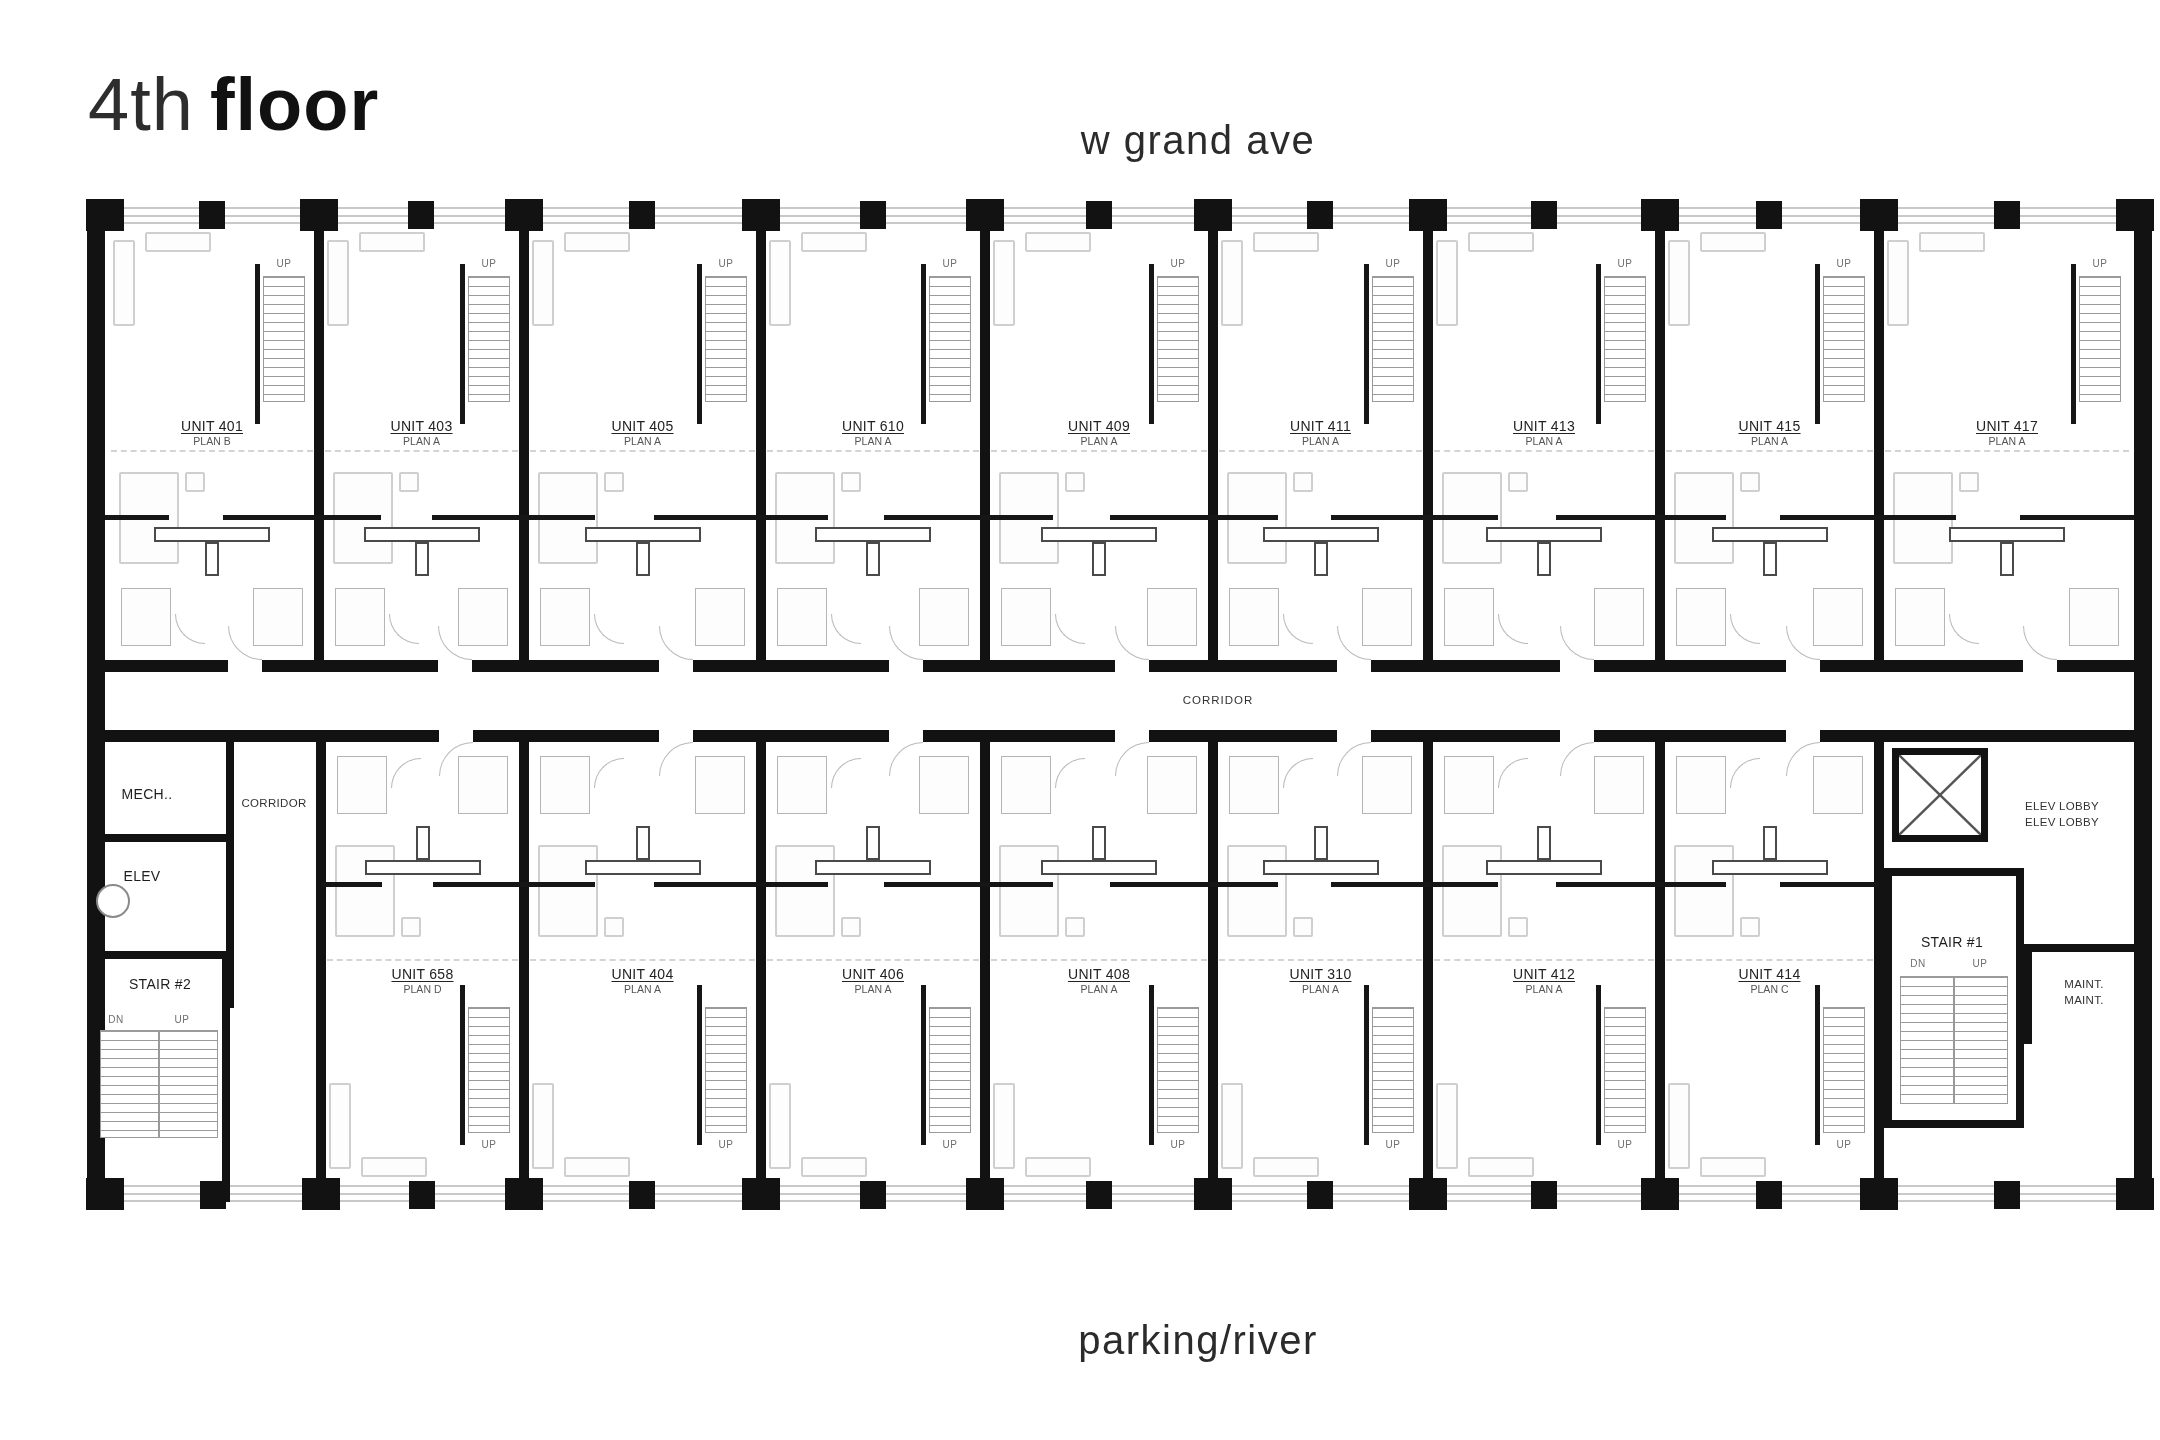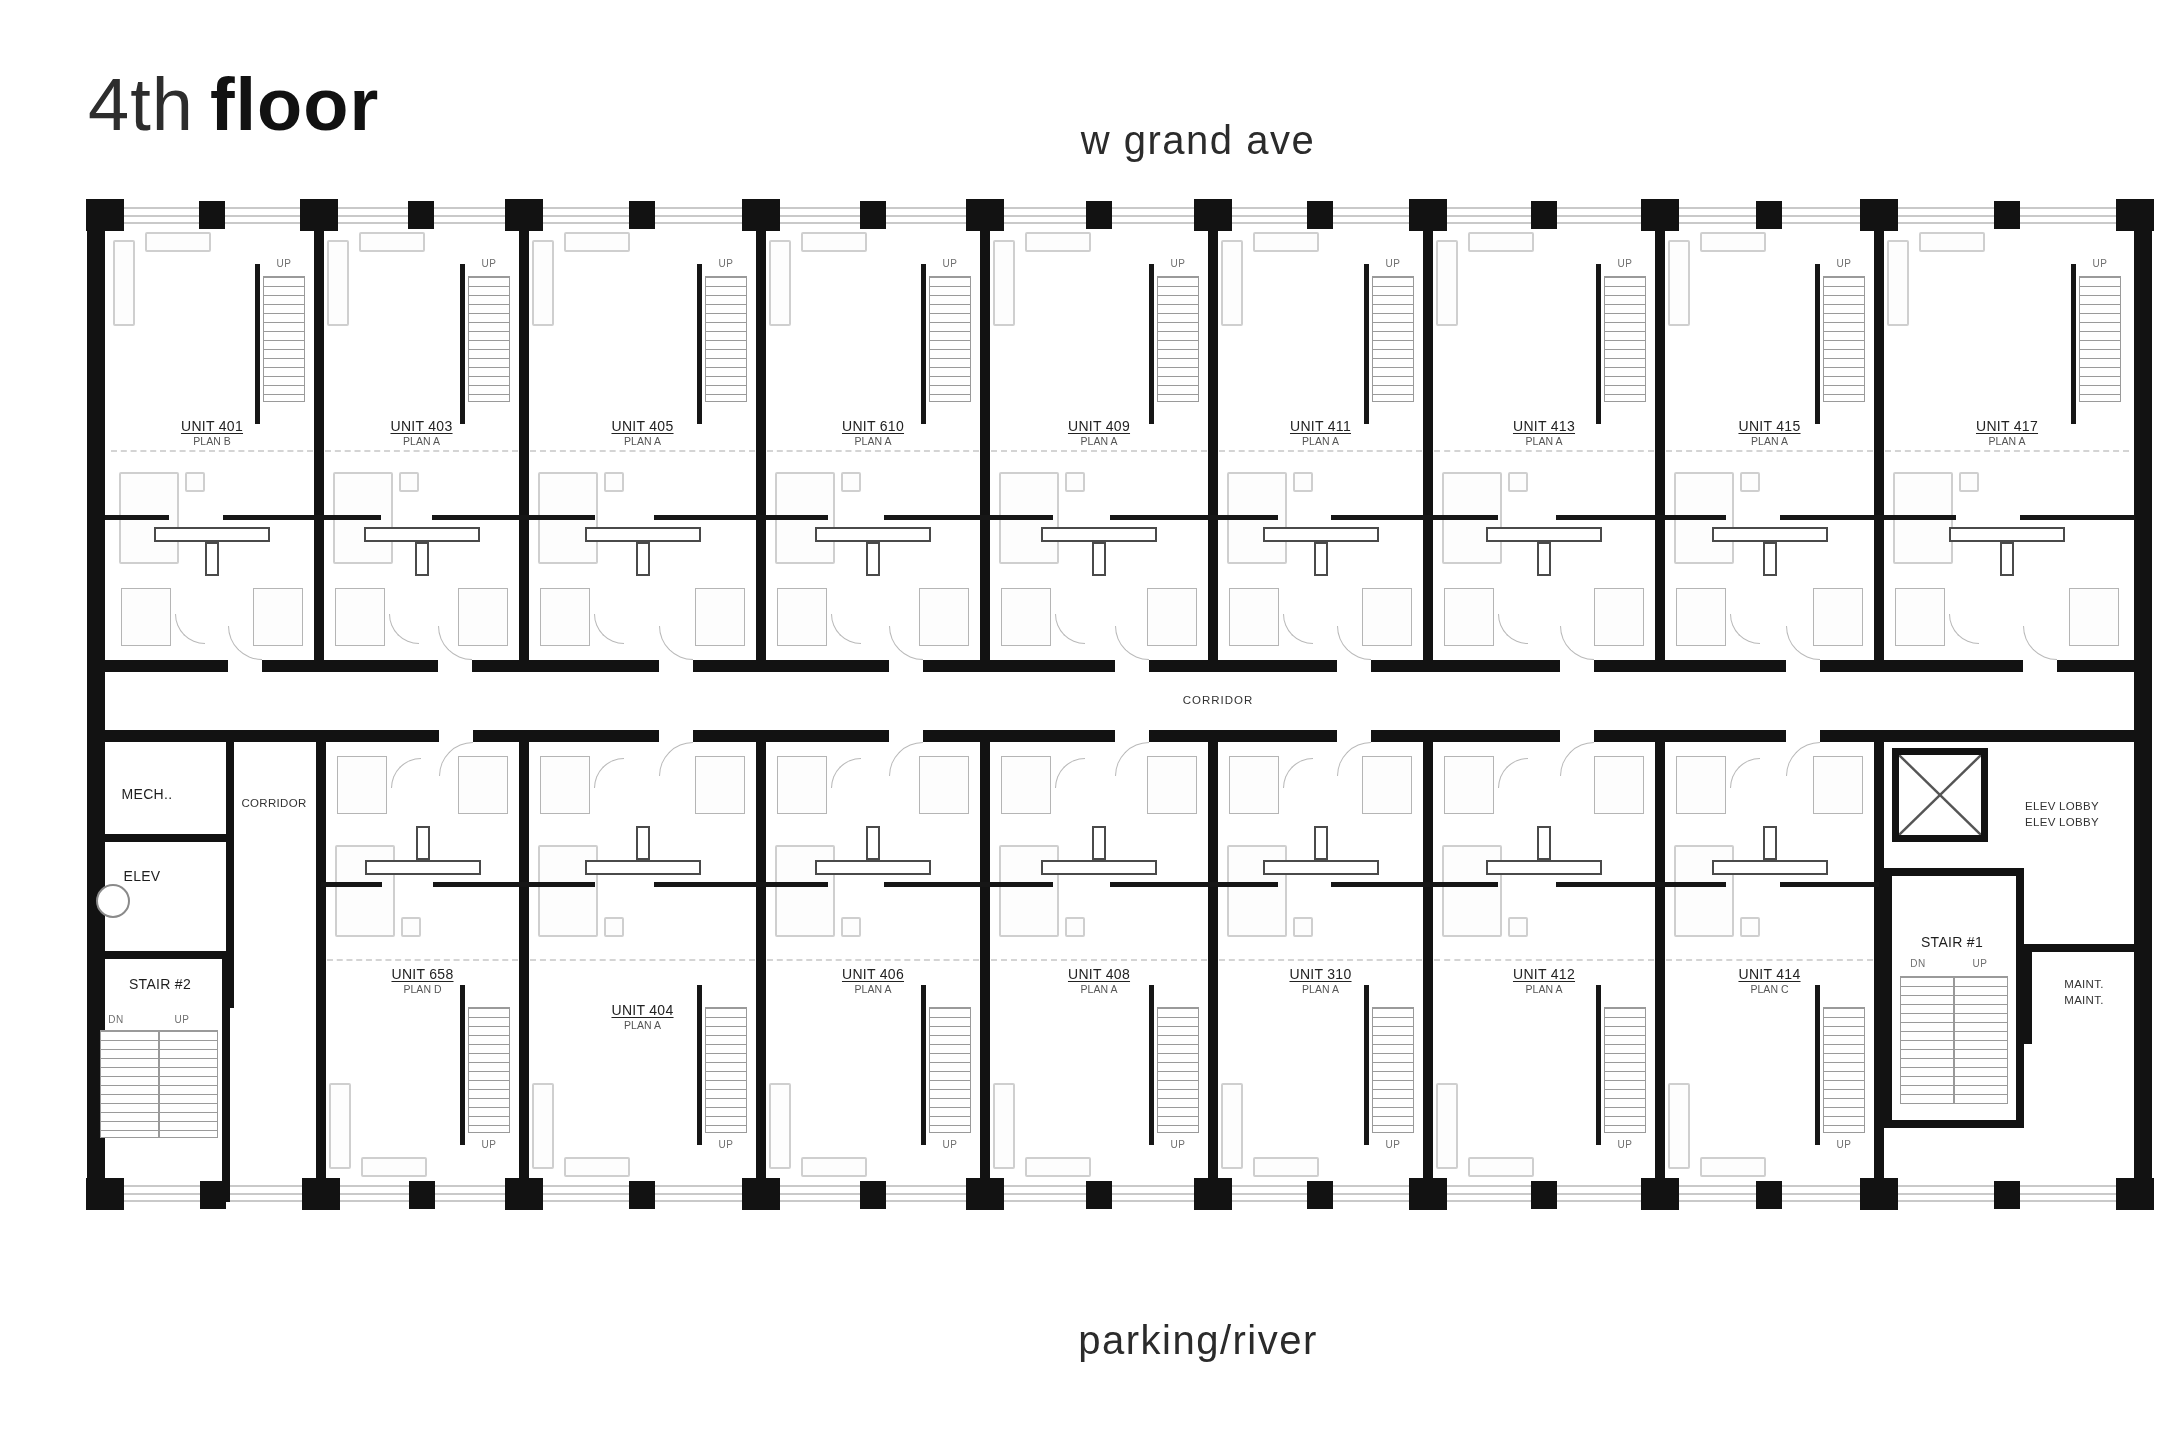--- a/index.html
+++ b/index.html
@@ -291,21 +291,21 @@
     <div class="furn" style="left: 604px; top: 917px; width: 20px; height: 20px;"></div>
     <div class="counter" style="left: 584.5px; top: 860px; width: 116px; height: 15px;"></div>
     <div class="counter" style="left: 635.5px; top: 826px; width: 14px; height: 34px;"></div>
     <div class="iwall" style="left: 524px; top: 882px; width: 71.1px; height: 5px;"></div>
     <div class="iwall" style="left: 654.35px; top: 882px; width: 106.65px; height: 5px;"></div>
     <div class="fix" style="left: 540px; top: 756px; width: 50px; height: 58px;"></div>
     <div class="fix" style="left: 695px; top: 756px; width: 50px; height: 58px;"></div>
     <div class="arc" style="left: 594px; top: 758px; width: 30px; height: 30px; border-top: 1.5px solid rgb(185, 185, 185); border-right: none; border-bottom: none; border-left: 1.5px solid rgb(185, 185, 185); border-image: initial; border-radius: 100% 0px 0px;"></div>
     <div class="gap" style="left: 658.5px; top: 730px; width: 34px; height: 12px;"></div>
     <div class="arc" style="left: 658.5px; top: 742px; width: 34px; height: 34px; border-top: 1.5px solid rgb(185, 185, 185); border-right: none; border-bottom: none; border-left: 1.5px solid rgb(185, 185, 185); border-image: initial; border-radius: 100% 0px 0px;"></div>
-    <div class="ulabel" style="left: 528px; top: 966px; width: 229px; height: 36px; margin-top: 36px;">
+    <div class="ulabel" style="left: 528px; top: 966px; width: 229px; height: 36px;">
       <div class="nm">UNIT 404</div>
       <div class="pl">PLAN A</div>
     </div>
     <div class="wall" style="left: 980px; top: 730px; width: 10px; height: 462px;"></div>
     <div class="iwall" style="left: 921px; top: 985px; width: 5px; height: 160px;"></div>
     <div class="hatch" style="left: 929px; top: 1007px; width: 42px; height: 126px;"></div>
     <div class="tiny" style="left: 925px; top: 1139px; width: 50px; height: 12px;">UP</div>
     <div class="furn" style="left: 769px; top: 1083px; width: 22px; height: 86px;"></div>
     <div class="furn" style="left: 801px; top: 1157px; width: 66px; height: 20px;"></div>
     <div class="dashln" style="left: 767px; top: 959px; width: 212px; height: 0px;"></div>

